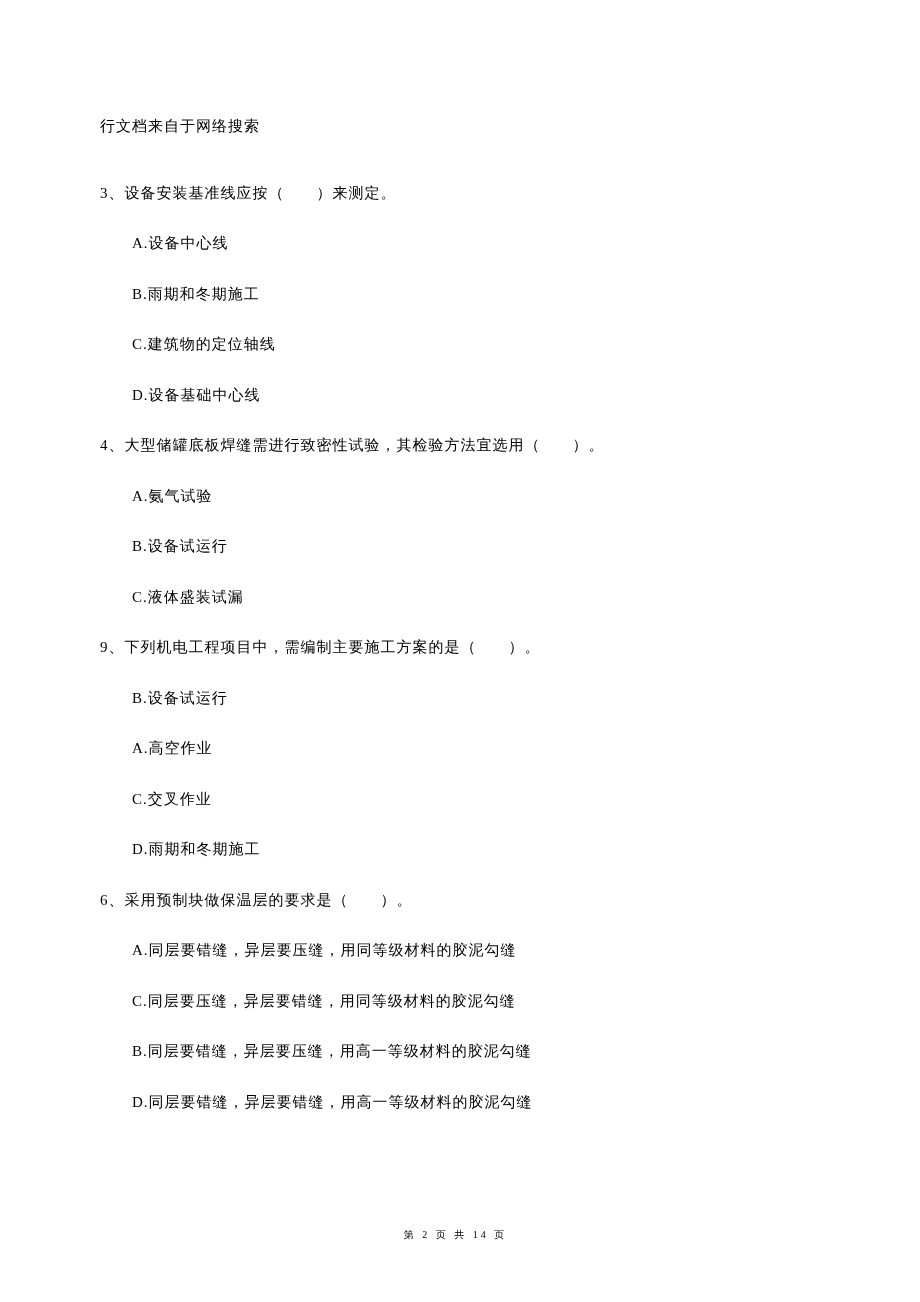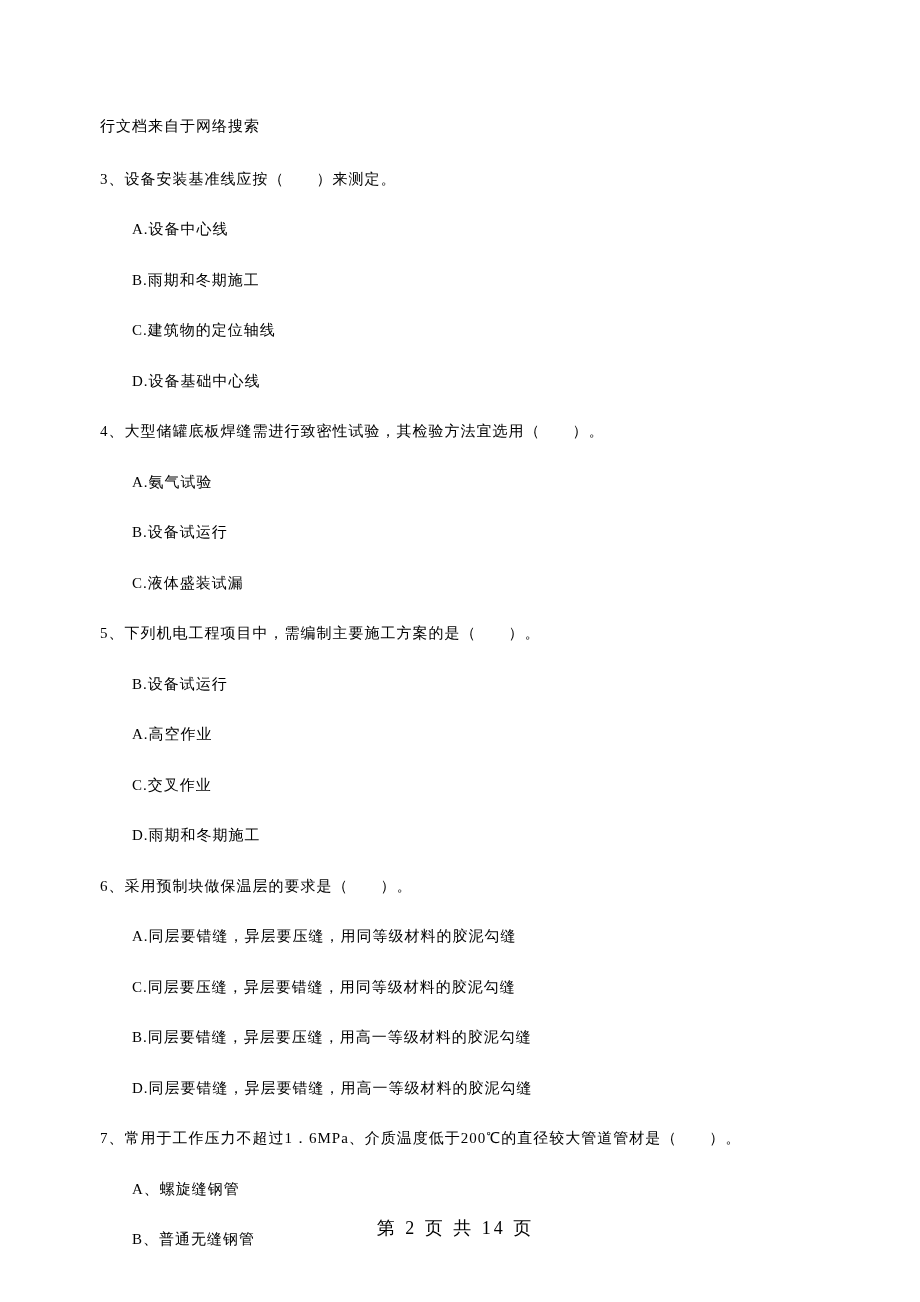--- a/index.html
+++ b/index.html
@@ -14,42 +14,42 @@
       height: 1302px;
       position: relative;
       color: #000000;
       font-size: 15px;
       line-height: 1.5;
     }
     .page {
       padding: 115px 100px 60px 100px;
     }
     .header-note {
-      margin-bottom: 30px;
+      margin-bottom: 44px;
       letter-spacing: 1px;
     }
     .question {
       margin-bottom: 28px;
       letter-spacing: 1px;
     }
     .question-text {
       margin-bottom: 28px;
     }
     .option {
       padding-left: 32px;
       margin-bottom: 28px;
       letter-spacing: 1px;
     }
     .footer {
       position: absolute;
       bottom: 60px;
       left: 0;
       right: 9px;
       text-align: center;
-      font-size: 18px;
+      font-size: 10px;
       letter-spacing: 3px;
     }
   </style>
 </head>
 <body>
 
 <div class="page">
   <div class="header-note">行文档来自于网络搜索</div>
 
   <div class="question">
@@ -61,36 +61,30 @@
   </div>
 
   <div class="question">
     <div class="question-text">4、大型储罐底板焊缝需进行致密性试验，其检验方法宜选用（　　）。</div>
     <div class="option">A.氨气试验</div>
     <div class="option">B.设备试运行</div>
     <div class="option">C.液体盛装试漏</div>
   </div>
 
   <div class="question">
-    <div class="question-text">5、下列机电工程项目中，需编制主要施工方案的是（　　）。</div>
+    <div class="question-text">9、下列机电工程项目中，需编制主要施工方案的是（　　）。</div>
     <div class="option">B.设备试运行</div>
     <div class="option">A.高空作业</div>
     <div class="option">C.交叉作业</div>
     <div class="option">D.雨期和冬期施工</div>
   </div>
 
   <div class="question">
     <div class="question-text">6、采用预制块做保温层的要求是（　　）。</div>
     <div class="option">A.同层要错缝，异层要压缝，用同等级材料的胶泥勾缝</div>
     <div class="option">C.同层要压缝，异层要错缝，用同等级材料的胶泥勾缝</div>
     <div class="option">B.同层要错缝，异层要压缝，用高一等级材料的胶泥勾缝</div>
     <div class="option">D.同层要错缝，异层要错缝，用高一等级材料的胶泥勾缝</div>
   </div>
 
-  <div class="question">
-    <div class="question-text">7、常用于工作压力不超过1．6MPa、介质温度低于200℃的直径较大管道管材是（　　）。</div>
-    <div class="option">A、螺旋缝钢管</div>
-    <div class="option">B、普通无缝钢管</div>
-
-  </div>
 </div>
 
 <div class="footer">第 2 页 共 14 页</div>
 
 </body></html>

